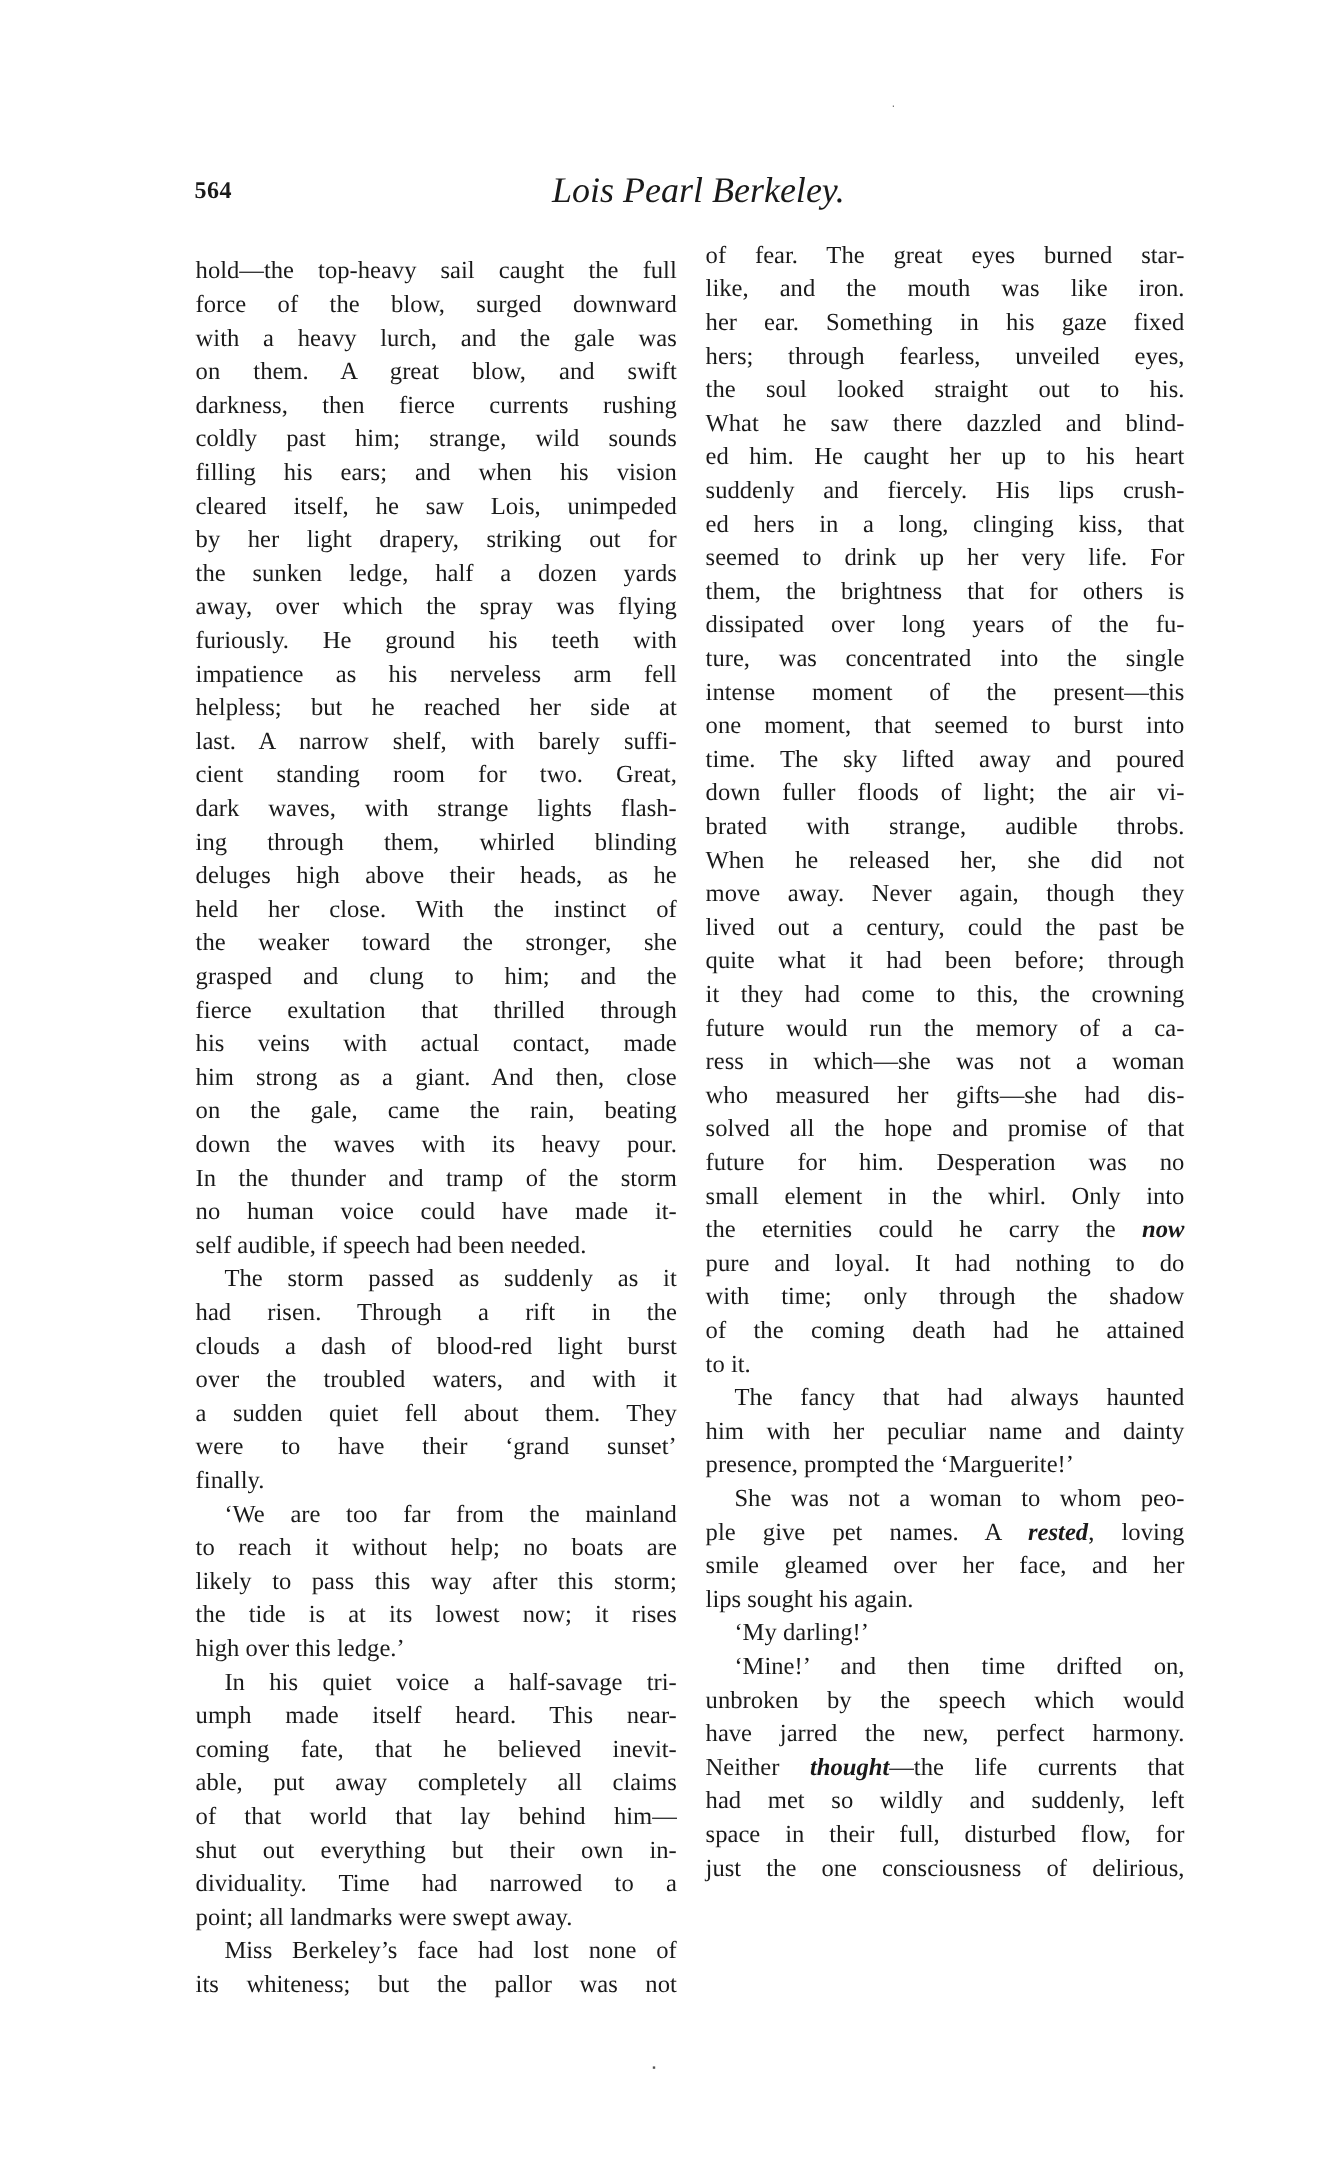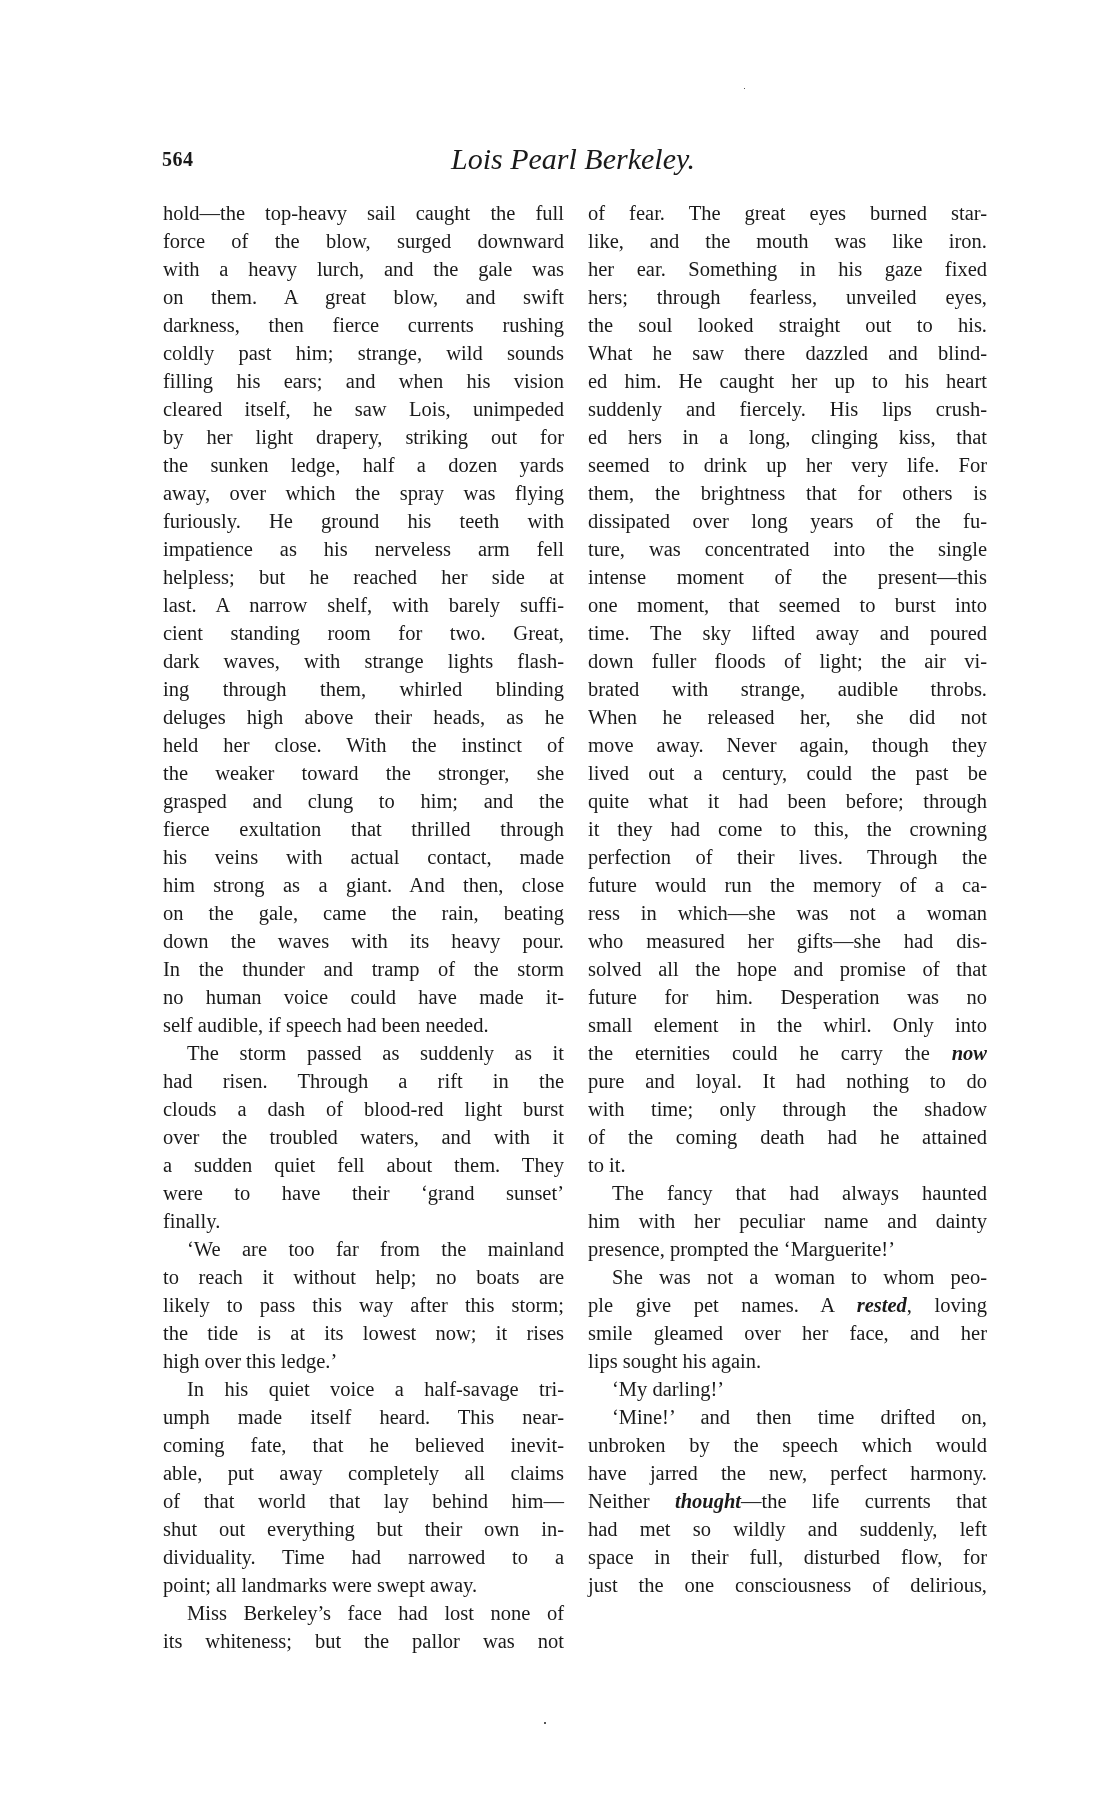--- a/index.html
+++ b/index.html
@@ -26,27 +26,28 @@
   }
   .running-title {
     position: absolute;
     left: 451px;
     top: 143px;
     width: 262px;
     font-size: 30px;
     line-height: 32px;
     font-style: italic;
     white-space: nowrap;
+    text-align: center;
   }
   .column {
     position: absolute;
     top: 199px;
     width: 401px;
   }
-  .col-left { left: 163px; }
+  .col-left { left: 163px; margin-top: 13px; }
   .col-right { left: 588px; width: 399px; }
   .line {
     display: block;
     height: 28px;
     line-height: 28px;
     font-size: 20.5px;
     white-space: nowrap;
     text-align: justify;
     text-align-last: justify;
     white-space: normal;
@@ -145,21 +146,20 @@
     <span class="line">intense moment of the present—this</span>
     <span class="line">one moment, that seemed to burst into</span>
     <span class="line">time.  The sky lifted away and poured</span>
     <span class="line">down fuller floods of light; the air vi-</span>
     <span class="line">brated with strange, audible throbs.</span>
     <span class="line">When he released her, she did not</span>
     <span class="line">move away.  Never again, though they</span>
     <span class="line">lived out a century, could the past be</span>
     <span class="line">quite what it had been before; through</span>
     <span class="line">it they had come to this, the crowning</span>
-    <span class="line">perfection of their lives.  Through the</span>
     <span class="line">future would run the memory of a ca-</span>
     <span class="line">ress in which—she was not a woman</span>
     <span class="line">who measured her gifts—she had dis-</span>
     <span class="line">solved all the hope and promise of that</span>
     <span class="line">future for him.  Desperation was no</span>
     <span class="line">small element in the whirl.  Only into</span>
     <span class="line"><span>the eternities could he carry the</span> <em>now</em></span>
     <span class="line">pure and loyal.  It had nothing to do</span>
     <span class="line">with time; only through the shadow</span>
     <span class="line">of the coming death had he attained</span>

